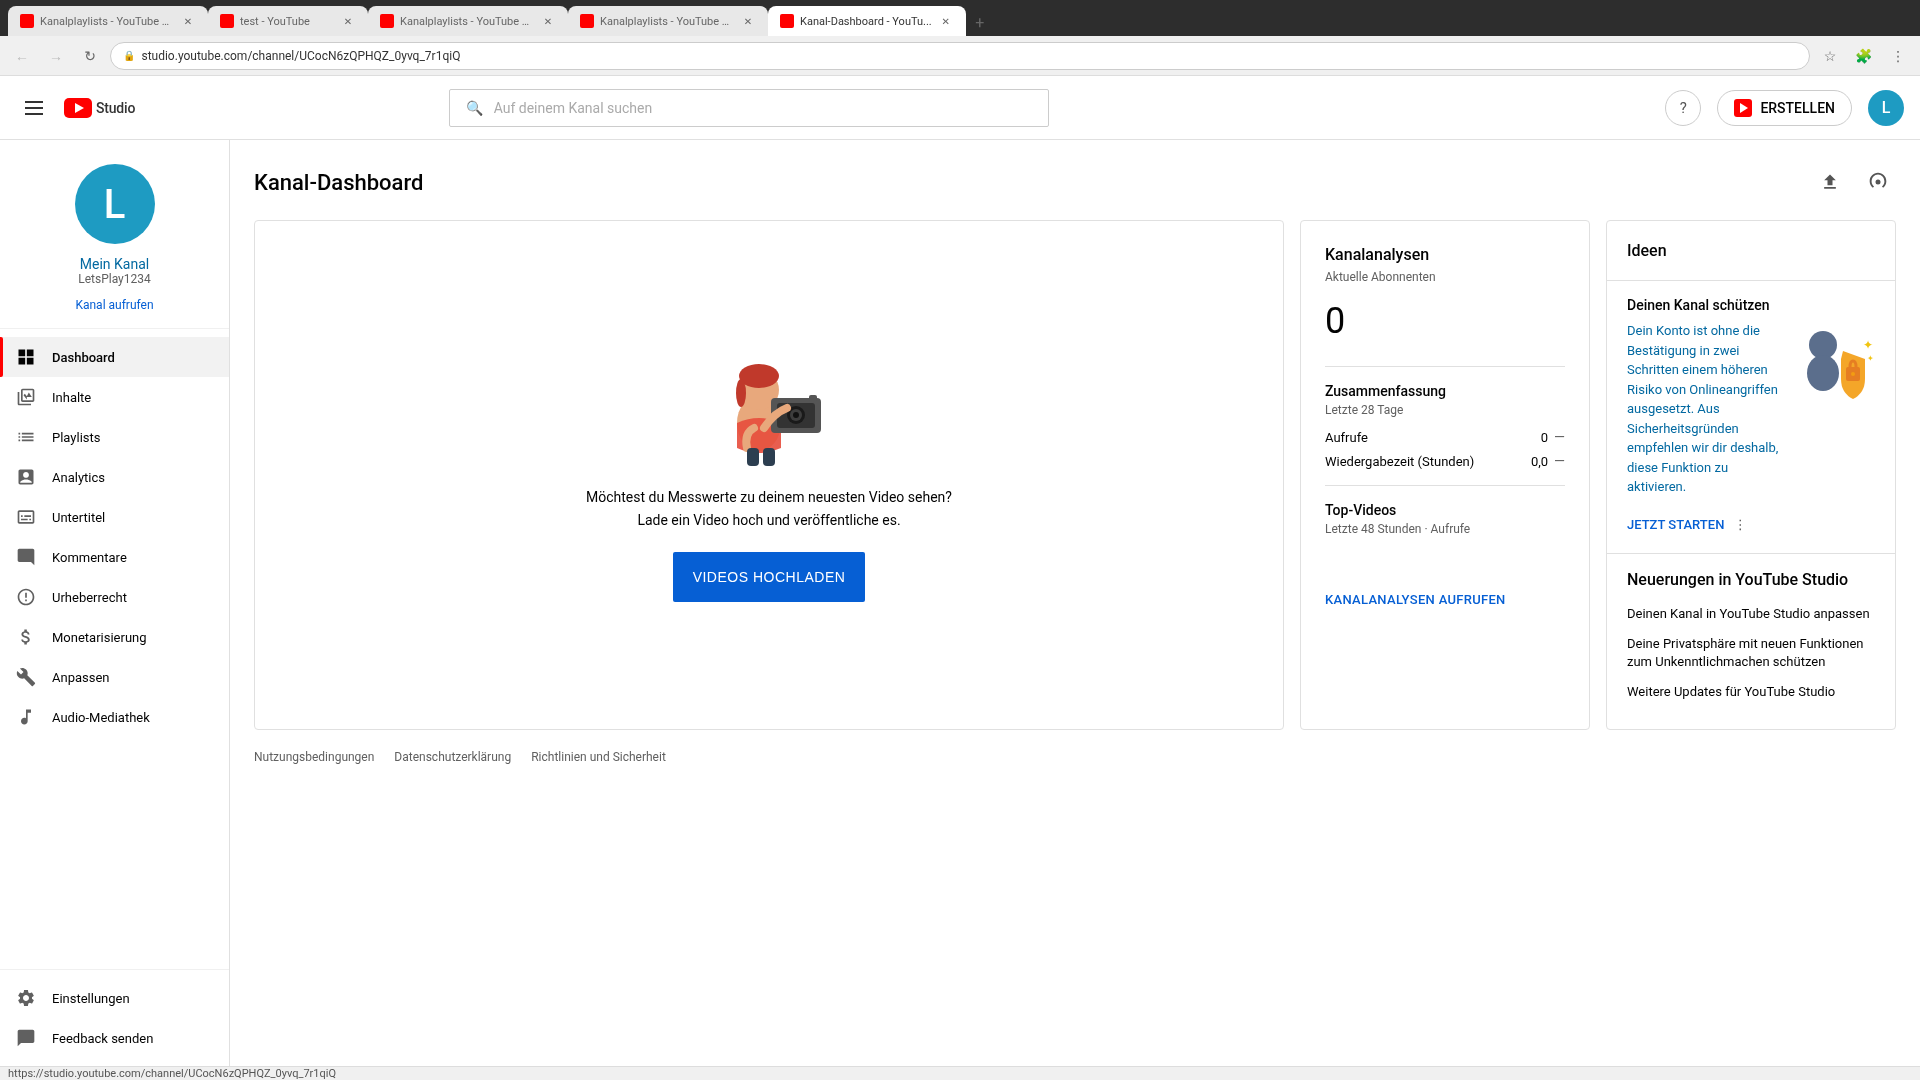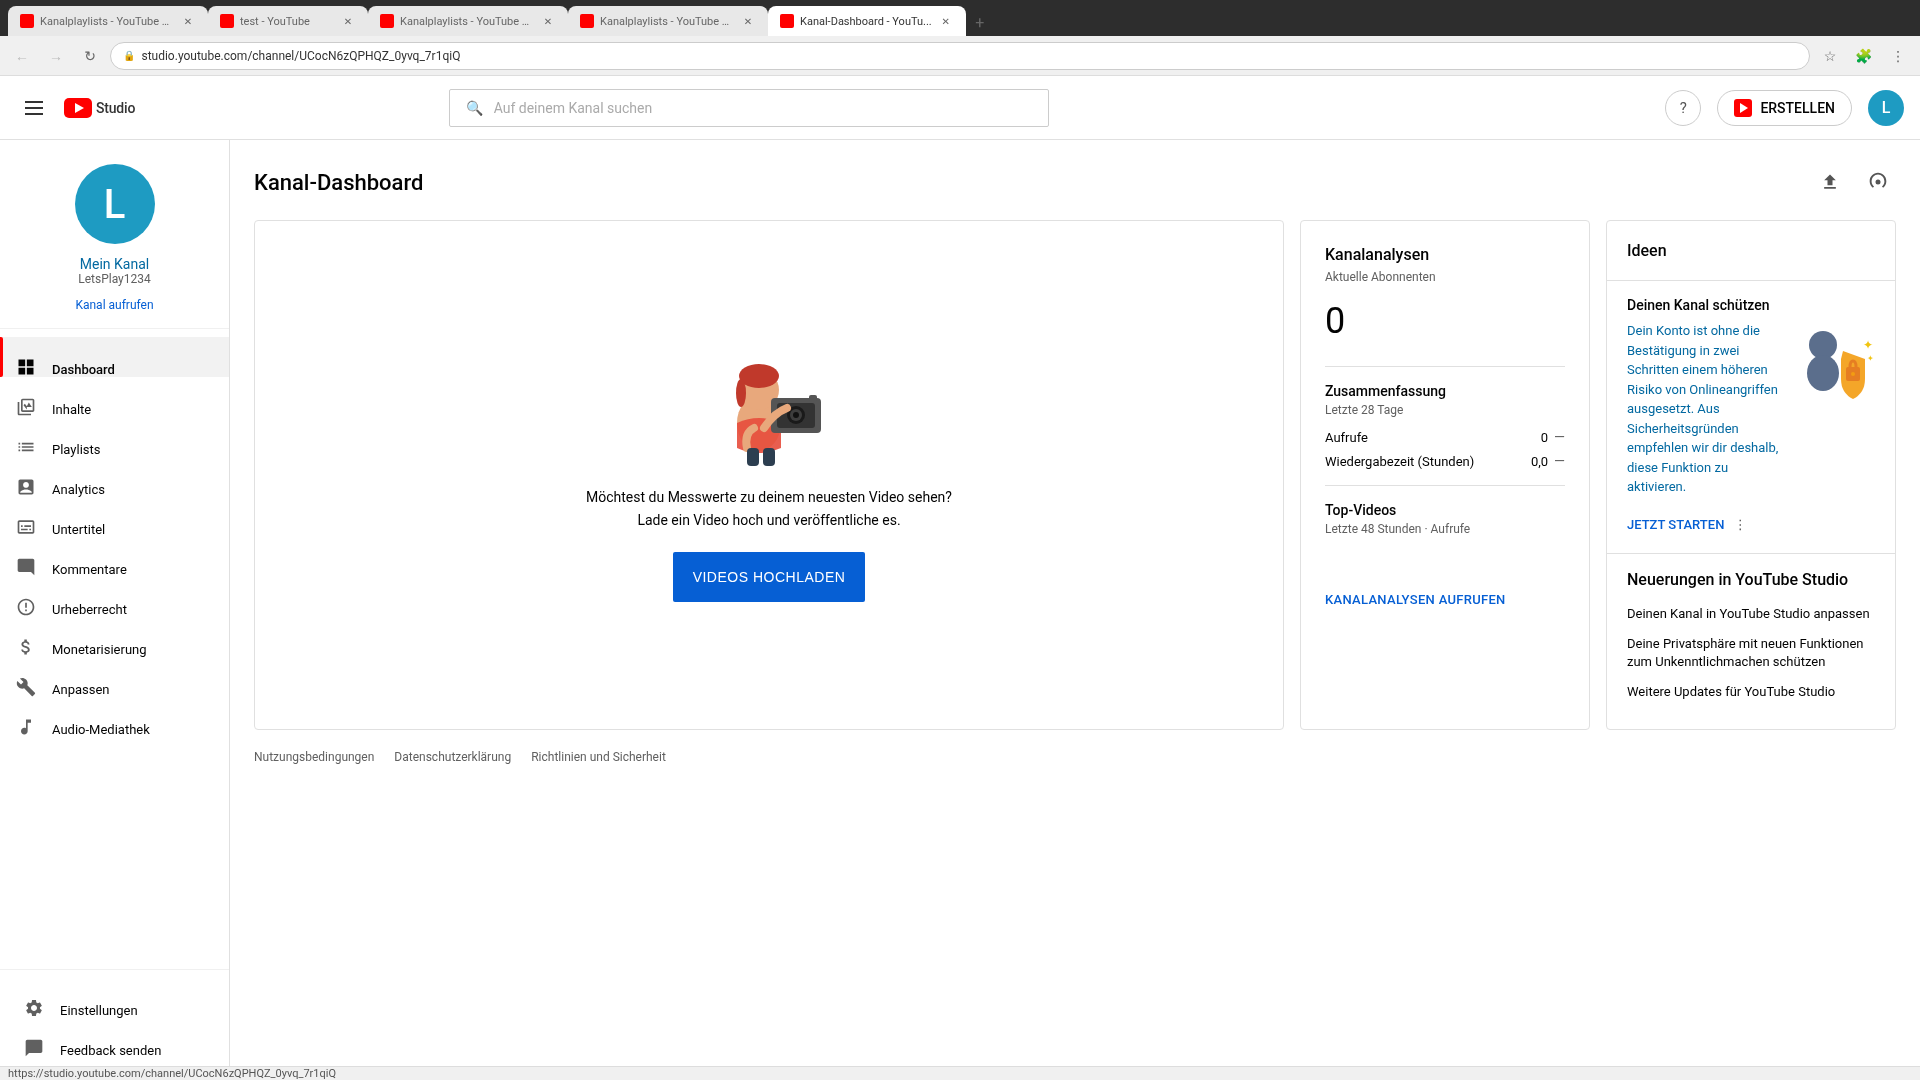--- a/index.html
+++ b/index.html
@@ -27,28 +27,28 @@
     .yt-logo-icon { width: 28px; height: 20px; }
     .yt-studio-text { font-size: 14px; font-weight: 500; color: #333; letter-spacing: -0.2px; }
 
     .channel-info { padding: 24px 16px 16px; text-align: center; border-bottom: 1px solid #f0f0f0; }
     .channel-avatar { width: 80px; height: 80px; border-radius: 50%; background: #1e9bc2; display: flex; align-items: center; justify-content: center; font-size: 40px; color: #fff; font-weight: 500; margin: 0 auto 12px; }
     .channel-name { font-size: 14px; font-weight: 400; color: #0369a1; }
     .channel-handle { font-size: 12px; color: #606060; margin-bottom: 12px; }
     .channel-link { font-size: 12px; color: #065fd4; cursor: pointer; }
 
     .nav-section { padding: 8px 0; }
-    .nav-item { height: 40px; display: flex; align-items: flex-end; padding: 0 16px; gap: 16px; cursor: pointer; border-radius: 0; position: relative; font-size: 13px; color: #030303; }
+    .nav-item { height: 40px; display: flex; align-items: center; padding: 0 16px; gap: 16px; cursor: pointer; border-radius: 0; position: relative; font-size: 13px; color: #030303; }
     .nav-item.active { background: #f2f2f2; font-weight: 500; }
     .nav-item.active::before { content: ''; position: absolute; left: 0; top: 0; bottom: 0; width: 3px; background: #ff0000; border-radius: 0 2px 2px 0; }
     .nav-icon { width: 20px; height: 20px; display: flex; align-items: center; justify-content: center; flex-shrink: 0; color: #606060; font-size: 16px; }
     .nav-item.active .nav-icon { color: #030303; }
     .nav-label { font-size: 13px; }
 
-    .sidebar-bottom { margin-top: auto; padding: 8px 8px; border-top: 1px solid #f0f0f0; }
+    .sidebar-bottom { margin-top: auto; padding: 8px 0; border-top: 1px solid #f0f0f0; }
     .page-header { display: flex; align-items: center; justify-content: space-between; margin-bottom: 20px; }
     .page-title { font-size: 22px; font-weight: 500; color: #030303; }
     .header-actions { display: flex; align-items: center; gap: 12px; }
     .header-btn { width: 36px; height: 36px; border-radius: 50%; display: flex; align-items: center; justify-content: center; cursor: pointer; color: #555; font-size: 18px; }
 
     
     .cards-row { display: flex; gap: 16px; }
     .card { background: #fff; border-radius: 4px; border: 1px solid #e0e0e0; overflow: hidden; }
 
     

